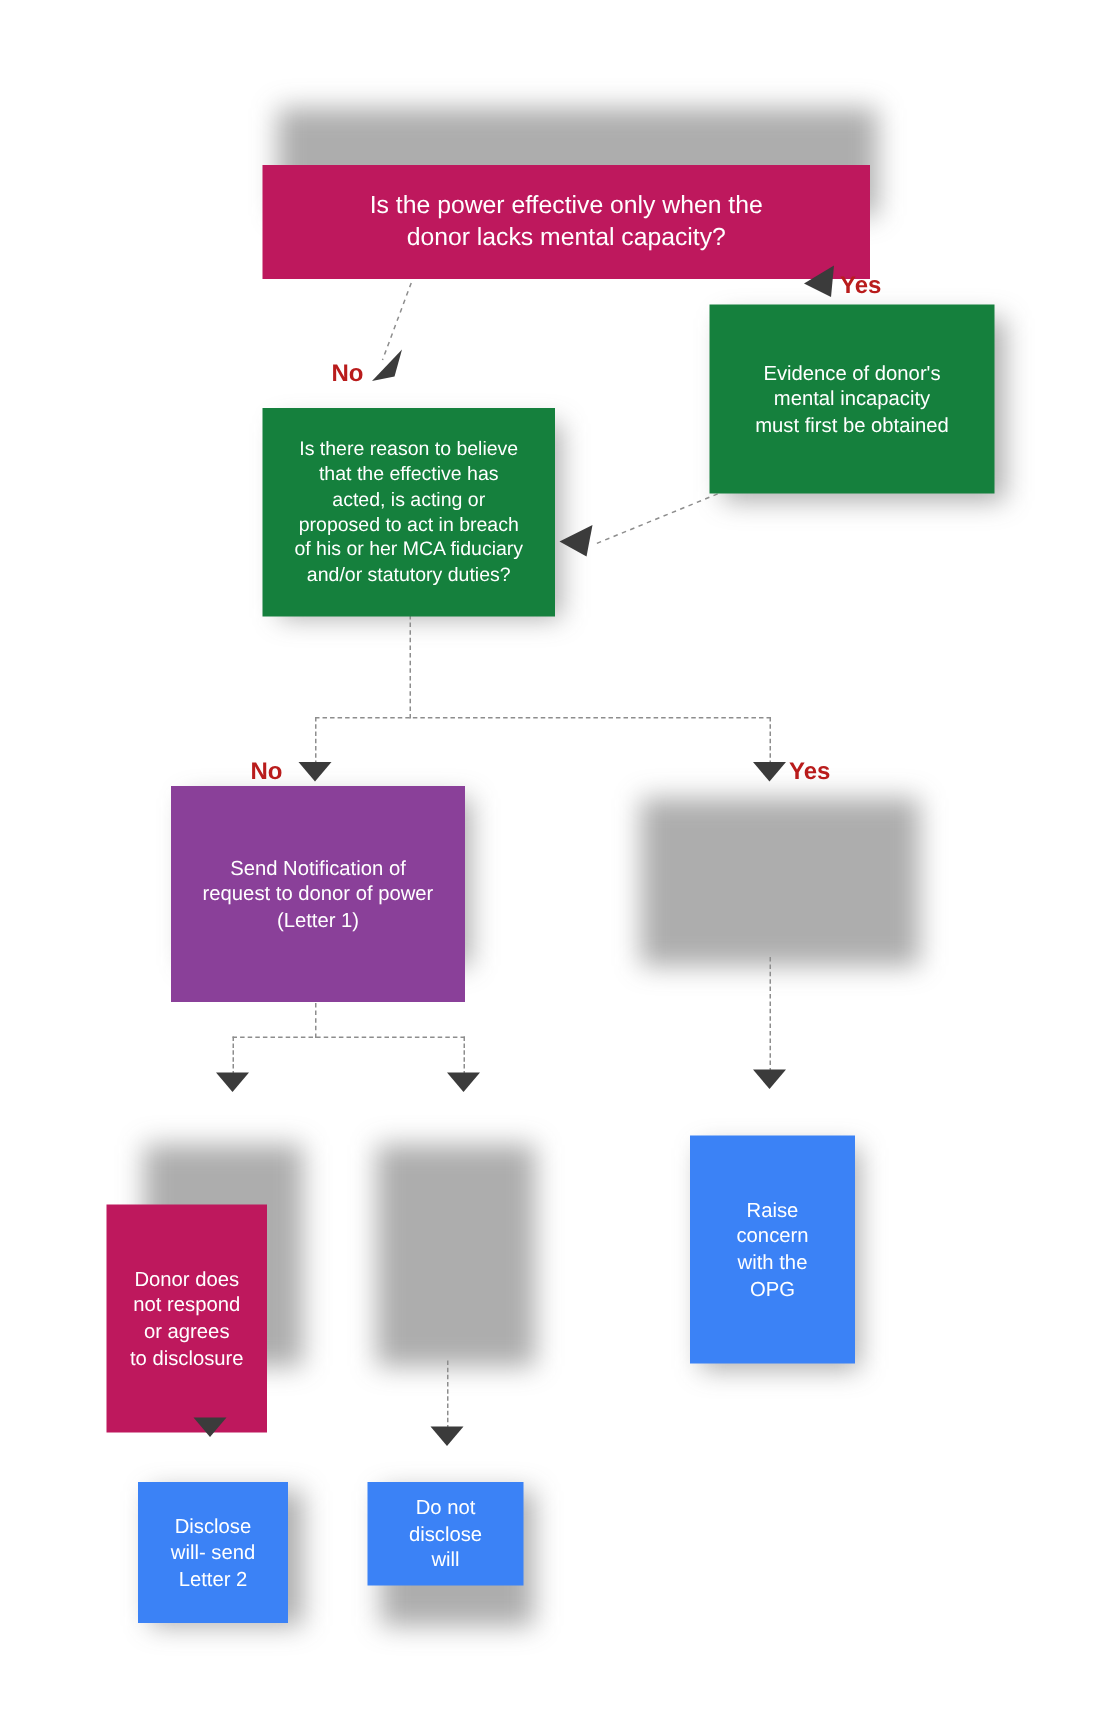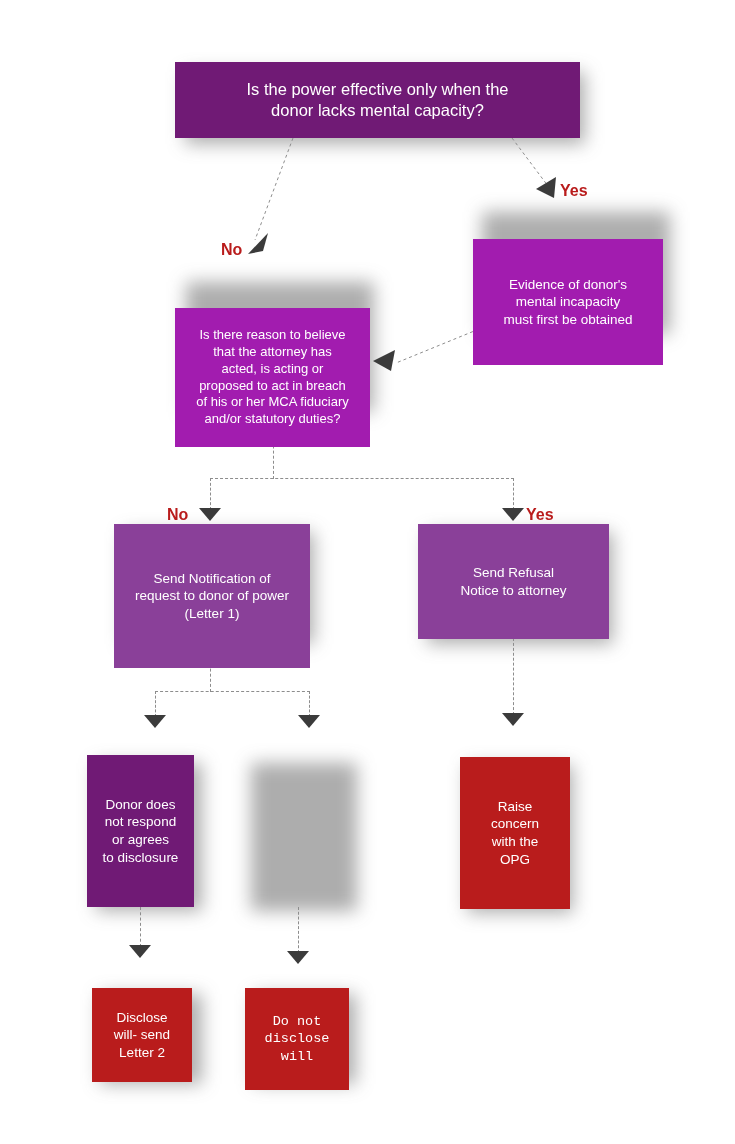--- a/index.html
+++ b/index.html
@@ -29,24 +29,24 @@
     line-height: 1.30;
     white-space: pre-line;
     padding: 4px 6px;
     z-index: 3;
   }
   .node .node-text {
     display: block;
     width: 100%;
     white-space: pre-line;
   }
-  .n-dark  { background: #701a75; }
-  .n-blue  { background: #a21caf; margin-top: 36px; }
+  .n-dark  { background: #be185d; margin-top: 48px; }
+  .n-blue  { background: #15803d; }
   .n-purple{ background: #8a4099; }
-  .n-orange{ background: #b91c1c; }
+  .n-orange{ background: #3b82f6; }
 
   
   .shadow {
     position: absolute;
     background: rgba(60,60,60,0.42);
     filter: blur(9px);
     z-index: 1;
     border-radius: 2px;
   }
 
@@ -165,60 +165,56 @@
   </div>
 
   <div class="node n-blue" style="left:473px; top:203px; width:190px; height:126px; font-size:13.5px;">
     <span class="node-text">Evidence of donor's
 mental incapacity
 must first be obtained</span>
   </div>
 
   <div class="node n-blue" style="left:175px; top:272px; width:195px; height:139px; font-size:13px;">
     <span class="node-text">Is there reason to believe
-that the attorney has
+that the effective has
 acted, is acting or
 proposed to act in breach
 of his or her MCA fiduciary
 and/or statutory duties?</span>
   </div>
 
   <div class="node n-purple" style="left:114px; top:524px; width:196px; height:144px; font-size:13.5px;">
     <span class="node-text">Send Notification of
 request to donor of power
 (Letter 1)</span>
   </div>
 
-  <div class="node n-purple" style="left:418px; top:524px; width:191px; height:115px; font-size:13.5px;">
-    <span class="node-text">Send Refusal
-Notice to attorney</span>
-  </div>
-
-  <div class="node n-dark" style="left:87px; top:755px; width:107px; height:152px; font-size:13.5px;">
+
+  <div class="node n-dark" style="left:71px; top:755px; width:107px; height:152px; font-size:13.5px;">
     <span class="node-text">Donor does
 not respond
 or agrees
 to disclosure</span>
   </div>
 
 
   <div class="node n-orange" style="left:460px; top:757px; width:110px; height:152px; font-size:13.5px;">
     <span class="node-text">Raise
 concern
 with the
 OPG</span>
   </div>
 
   <div class="node n-orange" style="left:92px; top:988px; width:100px; height:94px; font-size:13.5px;">
     <span class="node-text">Disclose
 will- send
 Letter 2</span>
   </div>
 
-  <div class="node n-orange" style="left:245px; top:988px; width:104px; height:102px; font-size:13.5px;font-family:Liberation Mono, monospace;">
+  <div class="node n-orange" style="left:245px; top:988px; width:104px; height:69px; font-size:13.5px;">
     <span class="node-text">Do not
 disclose
 will</span>
   </div>
 
   <div class="blabel" style="left:560px; top:182px; font-size:16px;">Yes</div>
 
   <div class="blabel" style="left:221px; top:241px; font-size:16px;">No</div>
 
   <div class="blabel" style="left:167px; top:506px; font-size:16px;">No</div>

